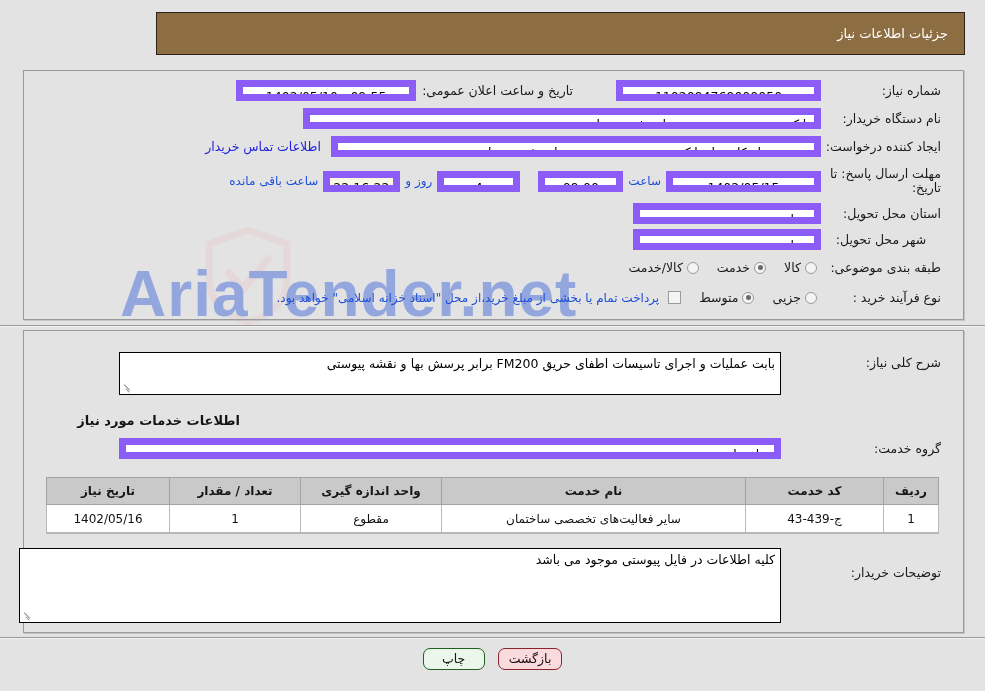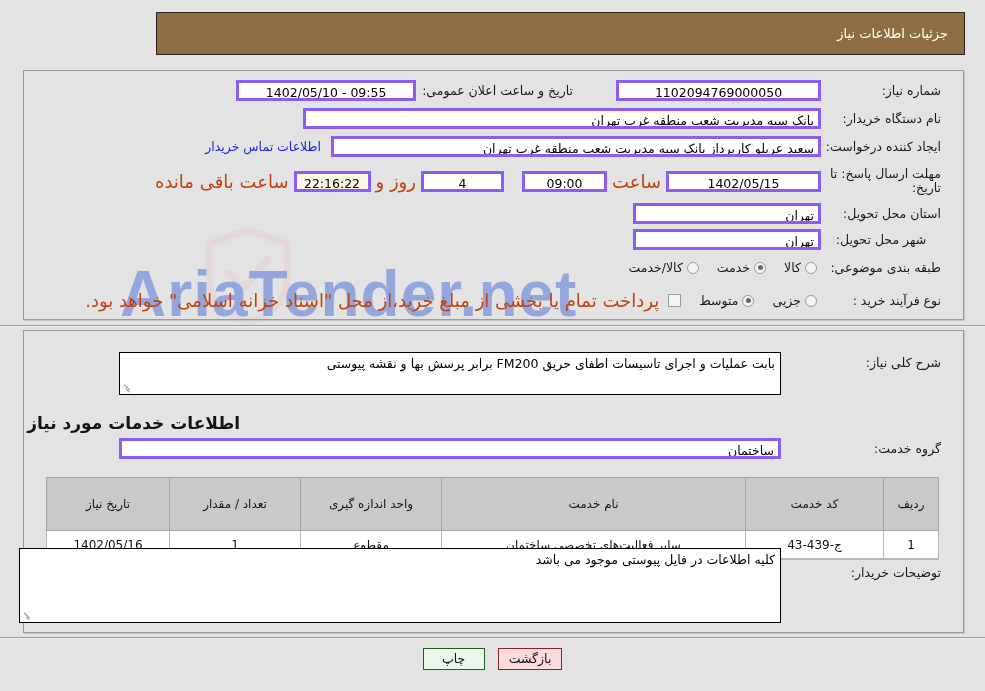--- a/index.html
+++ b/index.html
@@ -102,36 +102,36 @@
   }
   .lbl {
     font-size: 12.5px;
     color: #1a1a1a;
     padding-right: 4px;
   }
   .lbl-bold { font-weight: normal; padding-left: 40px; }
 
   .txtbox {
     background: #ffffff;
-    border: 3px solid #8b5cf6;
+    border: 7px solid #8b5cf6;
     box-sizing: border-box;
     height: 21px;
     line-height: 19px;
     font-size: 12.5px;
     color: #000000;
     padding: 0 4px;
     overflow: hidden;
     text-overflow: clip;
     white-space: nowrap;
   }
   .txtbox.center { text-align: center; }
   .txtbox.right  { text-align: right; }
   .txtbox.timer  { background: #fbf8e3; text-align: center; }
 
-  .inline-lbl { font-size: 18px; color: #c2410c; padding: 0 5px; }
+  .inline-lbl { font-size: 12px; color: #1d4ed8; padding: 0 5px; }
   .link-blue {
     font-size: 12.5px;
     color: #2222dd;
     cursor: pointer;
   }
 
   
   .radio {
     display: inline-block;
     width: 12px;
@@ -189,21 +189,21 @@
     position: absolute;
     background: #8a8a8a;
     transform: rotate(45deg);
   }
   .grip::before { left: 1px; top: 4px; width: 8px; height: 1px; }
   .grip::after  { left: 3px; top: 7px; width: 5px; height: 1px; }
 
   
   .section-heading {
     position: absolute;
-    font-size: 17px;
+    font-size: 13px;
     font-weight: bold;
     color: #141414;
     z-index: 4;
   }
 
   
   .data-table {
     position: absolute;
     top: 477px;
     right: 46px;
@@ -211,23 +211,23 @@
     border-collapse: collapse;
     font-size: 12px;
     z-index: 4;
     background: #ffffff;
     box-shadow: 0 1px 0 #b5b5b5;
   }
   .data-table th {
     background: #c9c9c9;
     border: 1px solid #a3a3a3;
     color: #161616;
-    font-weight: normal;
+    font-weight: bold;
     height: 26px;
-    padding: 13px 6px;
+    padding: 0 6px;
     text-align: center;
     white-space: nowrap;
   }
   .data-table td {
     background: #ffffff;
     border: 1px solid #b9b9b9;
     color: #111111;
     height: 27px;
     padding: 0 6px;
     text-align: center;
@@ -247,20 +247,21 @@
     display: inline-block;
     font-size: 12.5px;
     height: 22px;
     line-height: 20px;
     min-width: 62px;
     text-align: center;
     box-sizing: border-box;
     margin: 0 4px;
     cursor: pointer;
     padding: 0 10px;
+    border-radius: 7px;
   }
   .btn-print  { background: #eaf7ea; border: 1px solid #1f5f1f; color: #101810; }
   .btn-back   { background: #fadadd; border: 1px solid #8b2230; color: #181010; }
 </style>
 </head>
 <body>
 
 <div class="watermark">
   <svg class="wm-shield" viewBox="0 0 86 98">
     <path d="M43 3 L82 17 L82 52 C82 76 63 90 43 95 C23 90 4 76 4 52 L4 17 Z" fill="none" stroke="#e9c9cc" stroke-width="7"></path>

